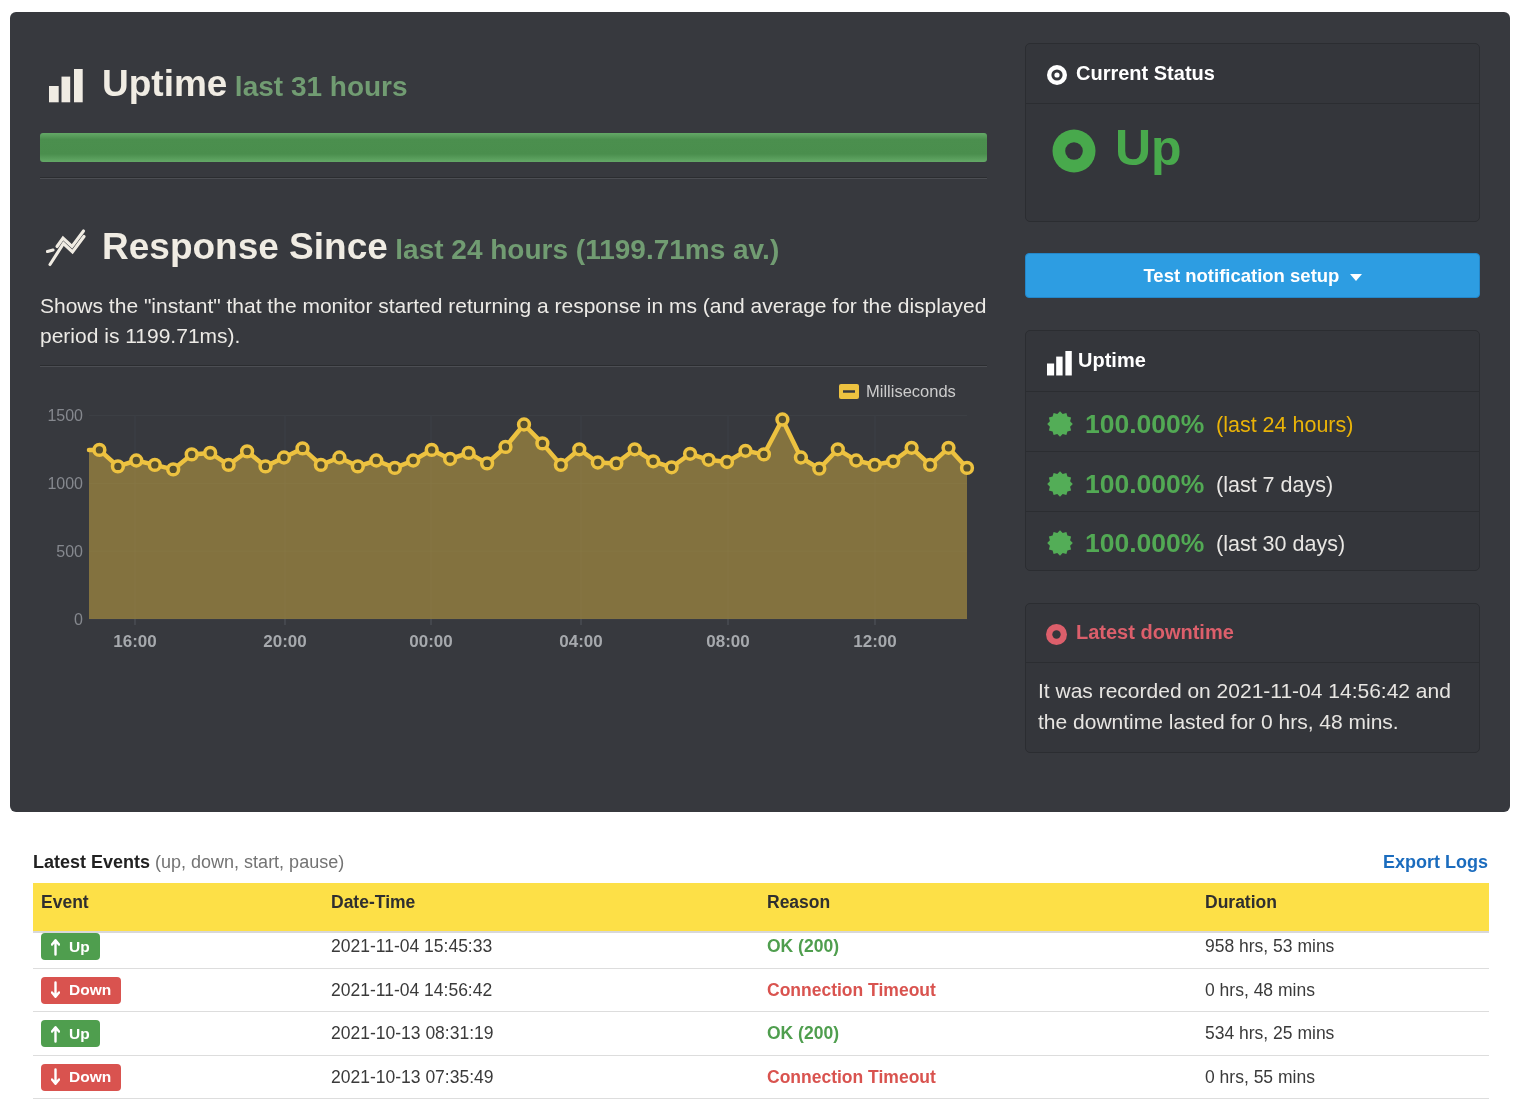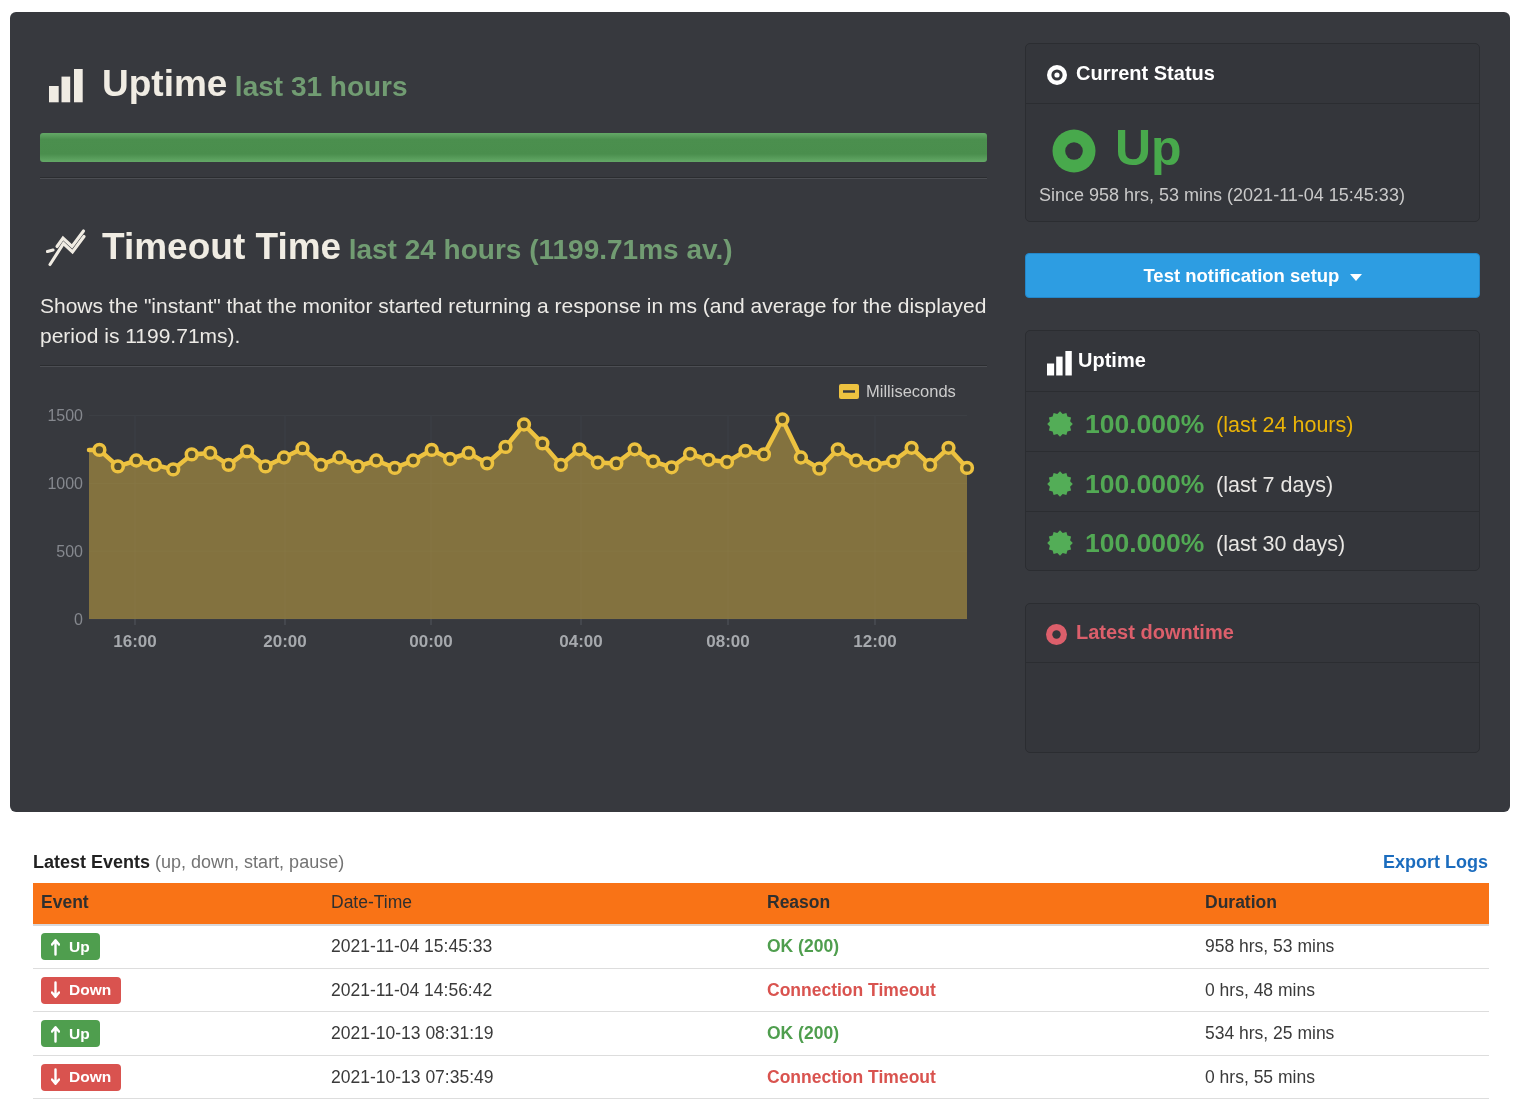--- a/index.html
+++ b/index.html
@@ -36,21 +36,21 @@
 <div class="abs" style="left:40px;top:177px;width:947px;height:0;border-top:1px solid #2b2d30;border-bottom:1px solid #4c4e53"></div>
 
 <svg width="40" height="40" viewBox="0 0 40 40" style="position:absolute;left:46px;top:227px">
     <g fill="none" stroke="#f0ece3" stroke-width="3.1" stroke-linecap="round" stroke-linejoin="miter">
       <polyline points="1.5,24.5 7,23"></polyline>
       <polyline points="4,37.5 17.5,16.5 26.5,25 38,9.5"></polyline>
       <polyline points="11,19.5 17,11 26,19.5 37.5,4"></polyline>
     </g>
   </svg>
 <div class="abs" style="left:102px;top:229px;line-height:36px;white-space:nowrap">
-  <span style="font-size:37px;font-weight:bold;color:#f0ece3">Timeout Time</span>
+  <span style="font-size:37px;font-weight:bold;color:#f0ece3">Response Since</span>
   <span class="hgreen" style="font-size:28px;margin-left:3px">last 24 hours (1199.71ms av.)</span>
 </div>
 
 <div class="abs" style="left:40px;top:291px;width:1050px;font-size:21px;line-height:30px;color:#eceae6">
 Shows the "instant" that the monitor started returning a response in ms (and average for the displayed<br>period is 1199.71ms).
 </div>
 
 <div class="abs" style="left:40px;top:365px;width:947px;height:0;border-top:1px solid #2b2d30;border-bottom:1px solid #4c4e53"></div>
 
 <svg width="947" height="300" viewBox="0 0 947 300" style="position:absolute;left:40px;top:375px">
@@ -142,21 +142,20 @@
       <circle cx="10" cy="10" r="5.6" fill="#34363b"></circle>
       <circle cx="10" cy="10" r="2.6" fill="#ffffff"></circle>
     </svg>
     <div class="cardtitle">Current Status</div>
   </div>
   <svg width="44" height="44" viewBox="0 0 44 44" style="position:absolute;left:26px;top:85px">
     <circle cx="22" cy="22" r="21.5" fill="#48a94c"></circle>
     <circle cx="22" cy="22" r="8.8" fill="#34363b"></circle>
   </svg>
   <div class="abs" style="left:89px;top:79px;font-size:50px;line-height:50px;font-weight:bold;color:#48a94c">Up</div>
-  <div class="abs" style="left:13px;top:141px;font-size:18px;color:#c9c9c9">Since 958 hrs, 53 mins (2021-11-04 15:45:33)</div>
 </div>
 
 <div class="abs" style="left:1025px;top:253px;width:455px;height:45px;background:#2d9de2;border:1px solid #2487c9;border-radius:4px;
   text-align:center;line-height:43px;font-size:18.5px;font-weight:bold;color:#fff">
   Test notification setup
   <span style="display:inline-block;width:0;height:0;border-left:6px solid transparent;border-right:6px solid transparent;border-top:7px solid #fff;margin-left:5px;vertical-align:middle"></span>
 </div>
 
 <div class="card" style="left:1025px;top:330px;width:455px;height:241px">
   <div class="cardhead" style="height:61px">
@@ -191,32 +190,34 @@
 </div>
 
 <div class="card" style="left:1025px;top:603px;width:455px;height:150px">
   <div class="cardhead" style="height:59px">
     <svg width="21" height="21" viewBox="0 0 21 21" style="position:absolute;left:20px;top:20px">
       <circle cx="10.5" cy="10.5" r="10.5" fill="#dc5f6b"></circle>
       <circle cx="10.5" cy="10.5" r="4.2" fill="#34363b"></circle>
     </svg>
     <div class="cardtitle" style="color:#dc5f6b">Latest downtime</div>
   </div>
+  <div class="abs" style="left:12px;top:72px;width:450px;font-size:21px;line-height:30.5px;color:#e7e5e2">
+  It was recorded on 2021-11-04 14:56:42 and<br>the downtime lasted for 0 hrs, 48 mins.</div>
 </div>
 
 <div class="abs" style="left:33px;top:852px;font-size:18px;white-space:nowrap">
   <span style="font-weight:bold;color:#212121">Latest Events</span>
   <span style="font-weight:normal;color:#737373"> (up, down, start, pause)</span>
 </div>
 <div class="abs" style="right:34px;top:852px;font-size:18px;font-weight:bold;color:#1b6cbe">Export Logs</div>
 
 <div class="abs" style="left:33px;top:883px;width:1456px">
-  <div style="height:41px;background:#f97316;position:relative">
+  <div style="height:48px;background:#fde047;position:relative">
     <span class="abs" style="left:8px;top:9px;font-weight:bold;font-size:17.5px;color:#2f2f2f">Event</span>
-    <span class="abs" style="left:298px;top:9px;font-weight:normal;font-size:17.5px;color:#2f2f2f">Date-Time</span>
+    <span class="abs" style="left:298px;top:9px;font-weight:bold;font-size:17.5px;color:#2f2f2f">Date-Time</span>
     <span class="abs" style="left:734px;top:9px;font-weight:bold;font-size:17.5px;color:#2f2f2f">Reason</span>
     <span class="abs" style="left:1172px;top:9px;font-weight:bold;font-size:17.5px;color:#2f2f2f">Duration</span>
   </div>
   <div style="height:2px;background:#d8d8da"></div>
 </div>
 
 <div class="abs" style="left:33px;top:925px;width:1456px;height:43.5px;border-bottom:1px solid #dddddd">
   <span class="abs" style="left:8px;top:8px"><span class="badge" style="background:#4f9e4e"><svg width="9" height="18" viewBox="0 0 9 18">
           <path d="M4.5 16.5 V3 M1 6.5 L4.5 2.2 L8 6.5" stroke="#ffffff" stroke-width="2.4" fill="none" stroke-linecap="round" stroke-linejoin="round"></path>
         </svg>Up</span></span>

